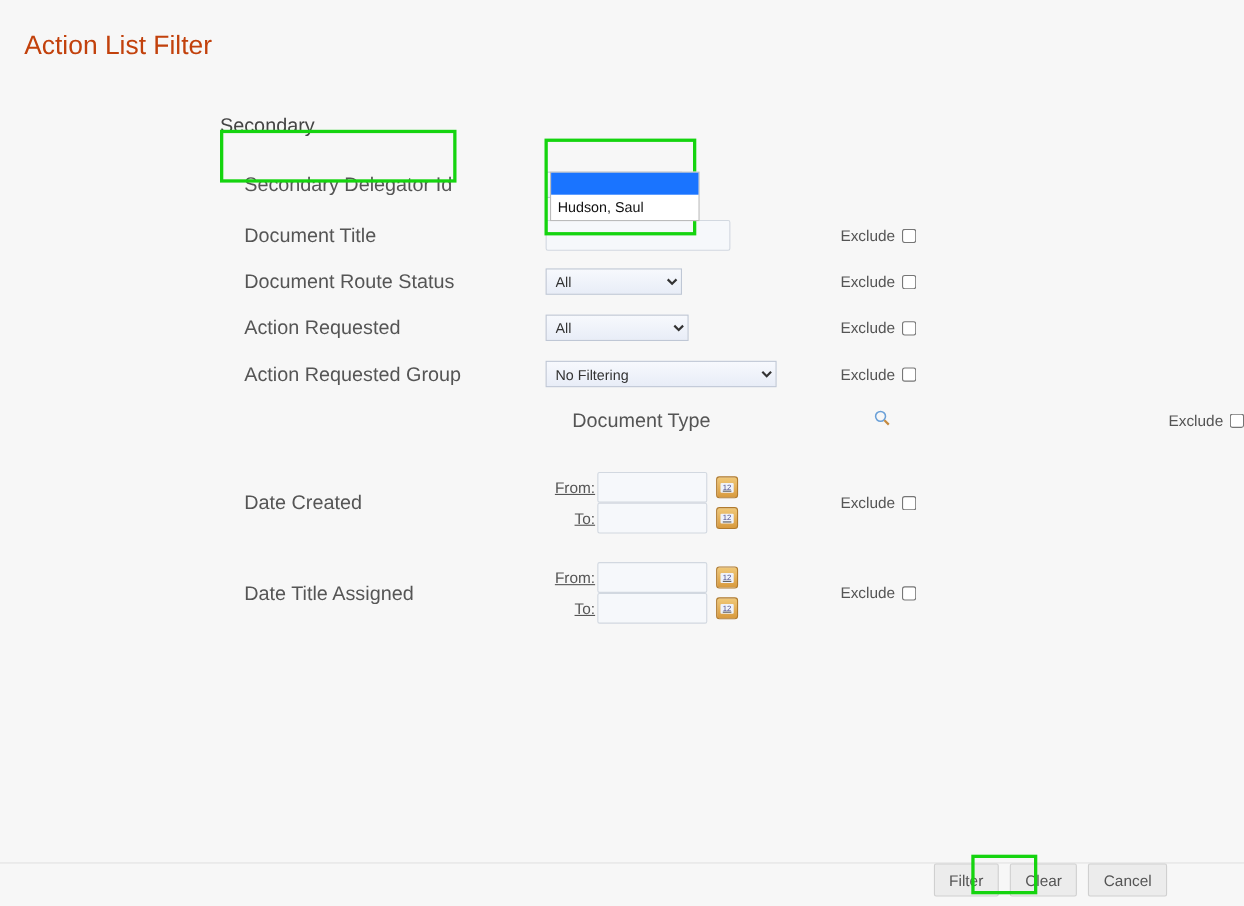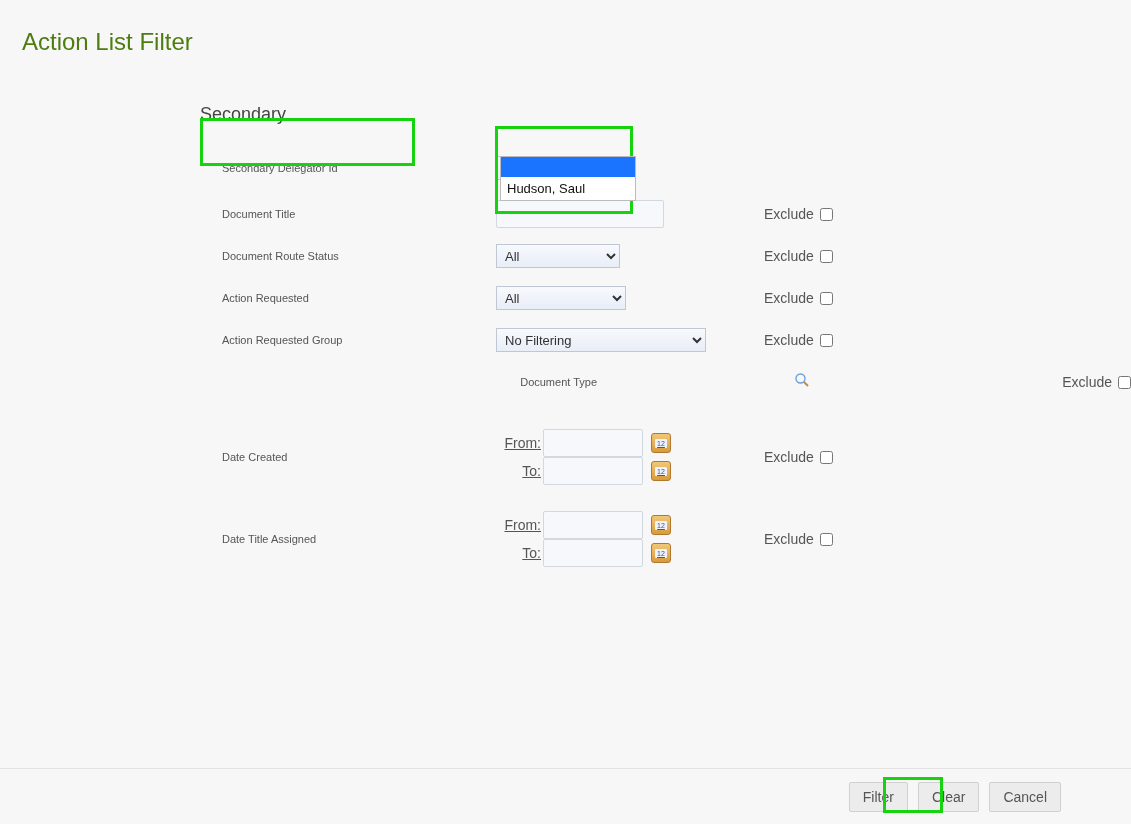--- a/index.html
+++ b/index.html
@@ -11,42 +11,42 @@
       font-family: Arial, Helvetica, sans-serif;
       background: #f7f7f7;
       width: 1131px;
       height: 824px;
       position: relative;
       color: #555;
     }
     .page-title {
       font-size: 24px;
       font-weight: 400;
-      color: #4d7c0f;
+      color: #c2410c;
       padding: 28px 0 0 22px;
     }
     .section-title {
       font-size: 18px;
       font-weight: 500;
       color: #444;
       margin: 48px 0 0 200px;
     }
     .form-area {
       margin-top: 18px;
       margin-left: 200px;
       position: relative;
     }
     .form-row {
       display: flex;
       align-items: center;
       min-height: 42px;
     }
     .label-col {
       width: 296px;
-      font-size: 11px;
+      font-size: 18px;
       color: #555;
       padding-left: 22px;
     }
     .input-col {
       width: 268px;
       position: relative;
     }
     .exclude-col {
       font-size: 14px;
       color: #555;
@@ -178,25 +178,24 @@
     }
     .dropdown-open .opt.blank {
       background: #1a74ff;
       height: 20px;
     }
     .footer-bar {
       position: absolute;
       bottom: 0;
       left: 0;
       right: 0;
-      height: 56px;
+      height: 40px;
       border-top: 1px solid #e2e2e2;
       display: flex;
       justify-content: flex-end;
-      align-items: center;
       padding-right: 70px;
       gap: 10px;
     }
     .btn {
       height: 30px;
       padding: 0 13px;
       border: 1px solid #d0d0d0;
       background: #ececec;
       color: #555;
       font-size: 14px;

